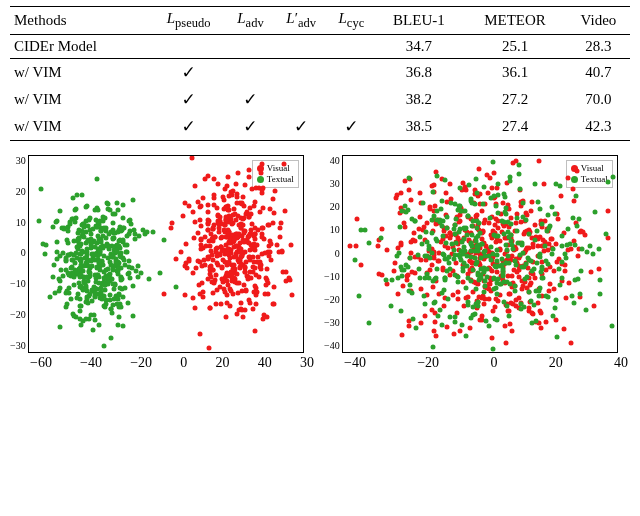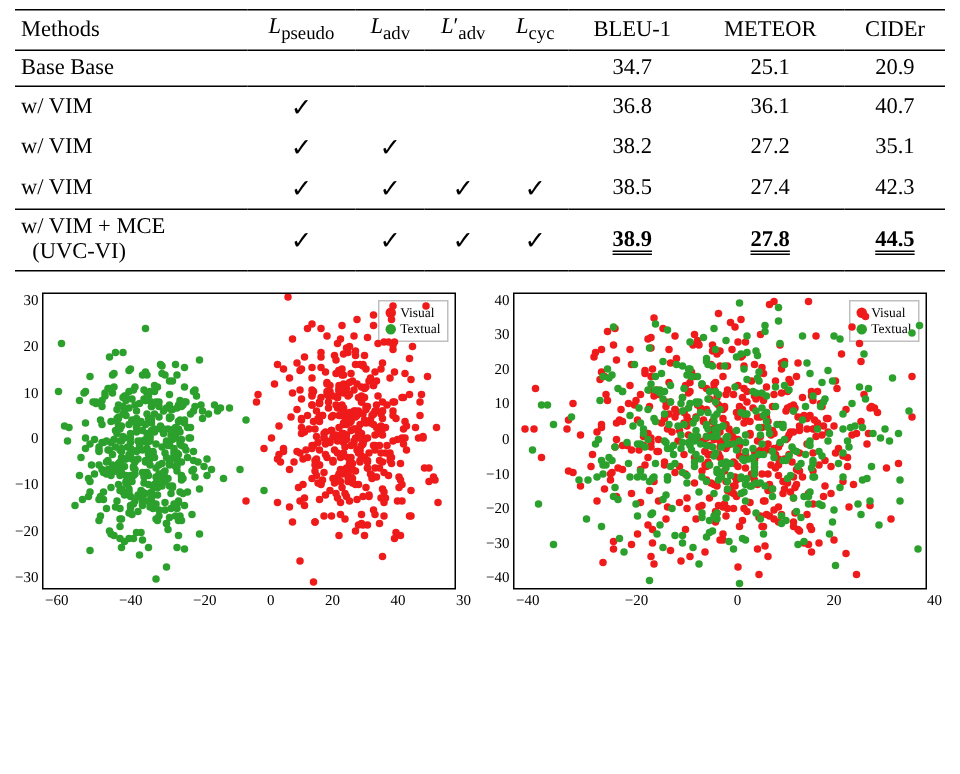--- a/index.html
+++ b/index.html
@@ -20,92 +20,82 @@
   .plotwrap{display:flex}
   .yticks{display:flex;flex-direction:column;justify-content:space-between;align-items:flex-end;font-size:10px;padding-right:2px;height:196px}
   .plot{border:1px solid #000;width:274px;height:196px;position:relative;overflow:hidden;background:#fff}
   .legend{position:absolute;top:4px;right:4px;border:1px solid #bfbfbf;background:#fff;font-size:9px;padding:2px 4px;line-height:11px}
   .legend .row{display:flex;align-items:center;gap:3px}
   .lg-dot{width:7px;height:7px;border-radius:50%}
   .pts{position:absolute;inset:0}
   .pt{position:absolute;width:5px;height:5px;border-radius:50%;transform:translate(-50%,-50%);}
   .green{background:#2ca02c}
   .red{background:#ef1a1a}
-  .xticks{display:flex;justify-content:space-between;font-size:10px;padding:0 2px;margin-top:2px}
+  .xticks{display:flex;justify-content:space-between;font-size:14px;padding:0 2px;margin-top:2px}
   .cap{text-align:center;font-weight:bold;font-size:12px;margin-top:2px}
 </style>
 </head>
 <body>
 <div class="page">
 
 <table>
   <tbody>
         <tr class="toprule midrule-th">
     <th>Methods</th>
     <th><span style="font-style:italic">L</span><sub>pseudo</sub></th>
     <th><span style="font-style:italic">L</span><sub>adv</sub></th>
     <th><span style="font-style:italic">L</span>′<sub>adv</sub></th>
     <th><span style="font-style:italic">L</span><sub>cyc</sub></th>
     <th>BLEU-1</th>
     <th>METEOR</th>
-    <th>CIDEr</th>
+    <th>Video</th>
   </tr>
 
   <tr class="sec-end">
-    <td>Base Base</td>
+    <td>CIDEr Model</td>
     <td></td>
           <td></td>
           <td></td>
           <td></td>
     <td>34.7</td>
     <td>25.1</td>
-    <td>20.9</td>
+    <td>28.3</td>
   </tr>
 
   <tr>
     <td>w/ VIM</td>
     <td class="chk">✓</td>
           <td></td>
           <td></td>
           <td></td>
     <td>36.8</td>
     <td>36.1</td>
     <td>40.7</td>
   </tr>
   <tr>
     <td>w/ VIM</td>
     <td class="chk">✓</td>
     <td class="chk">✓</td>
           <td></td>
           <td></td>
     <td>38.2</td>
     <td>27.2</td>
-    <td>35.1</td>
+    <td>70.0</td>
   </tr>
   <tr class="sec-end">
     <td>w/ VIM</td>
     <td class="chk">✓</td>
     <td class="chk">✓</td>
     <td class="chk">✓</td>
     <td class="chk">✓</td>
     <td>38.5</td>
     <td>27.4</td>
     <td>42.3</td>
   </tr>
 
-  <tr class="botrule">
-    <td>w/ VIM + MCE<br>&nbsp;&nbsp;(UVC-VI)</td>
-    <td class="chk">✓</td>
-    <td class="chk">✓</td>
-    <td class="chk">✓</td>
-    <td class="chk">✓</td>
-    <td><span class="best">38.9</span></td>
-    <td><span class="best">27.8</span></td>
-    <td><span class="best">44.5</span></td>
-  </tr>
 </tbody>
     </table>
 
 <div class="figrow">
   <div class="panel">
     <div class="plotwrap">
       <div class="yticks">
             <span>30</span>
             <span>20</span>
             <span>10</span>

